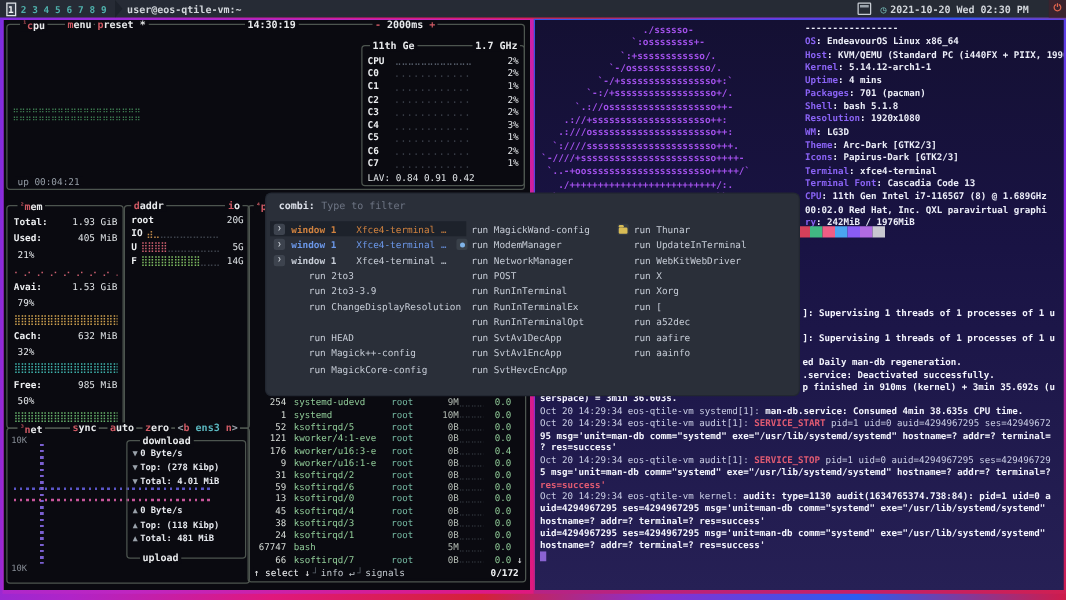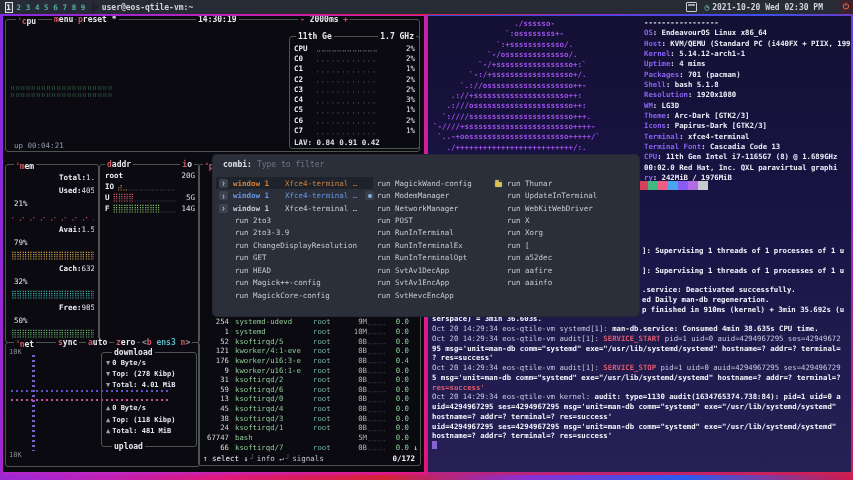--- a/index.html
+++ b/index.html
@@ -36,27 +36,27 @@
   .gline{position:absolute;left:4px;color:#3e7d52;font-size:7px;white-space:nowrap;}
   .g1{top:64px}.g2{top:71px}
   .cpu-stats{left:283px;top:16px;width:131px;height:113px;}
   .s-model{left:6px}.s-freq{right:3px;left:auto}
   .cpu-rows{position:absolute;left:4px;right:4px;top:6px;}
   .crow{display:flex;height:10.3px;align-items:center;}
   .cl{width:22px;font-weight:bold;color:#eceef0;}
   .cm{flex:1;font-size:7px;overflow:hidden;white-space:nowrap;}
   .cm0{color:#6e7887}.cm1{color:#474d58}
   .cp{width:20px;text-align:right;color:#e6e9ec;}
-  .lav{margin-top:2px;color:#dfe3e6;font-weight:bold;}
+  .lav{margin-top:2px;color:#dfe3e6;font-weight:normal;}
   .uptime{position:absolute;left:6px;top:121px;color:#969ea7;background:#0a0a10;padding:0 2px;}
   .mem-box{left:2px;top:148px;width:94px;height:179px;}
   .t-mem{left:8px}
   .mem-lines{position:absolute;left:5px;right:4px;top:6px;}
   .mline{height:13px;display:flex;align-items:center;white-space:nowrap;overflow:hidden;}
-  .ml-l{font-weight:bold;color:#eef0f2;margin-left:48px;}
+  .ml-l{font-weight:bold;color:#eef0f2;}
   .ml-v{margin-left:auto;color:#dfe3e6;}
   .ml-p{color:#e6e9ec;padding-left:3px;}
   .meter{font-size:8px;letter-spacing:-0.6px;}
   .mt-used{color:#cf6070}.mt-avai{color:#cfa24f}.mt-cach{color:#3fb5ae}.mt-free{color:#66b06a}
   .disks-box{left:96px;top:148px;width:101px;height:179px;}
   .t-disks{left:5px}.t-io{right:5px;left:auto}
   .dlines{position:absolute;left:5px;right:4px;top:5px;}
   .dline{height:11px;display:flex;align-items:center;white-space:nowrap;overflow:hidden;}
   .dl{font-weight:bold;color:#eef0f2;margin-right:3px;}
   .dv{margin-left:auto;color:#dfe3e6;}
@@ -101,21 +101,21 @@
   .corow{position:relative;height:12.45px;}
   .ccell{position:absolute;top:0;height:12.45px;display:flex;align-items:center;font-size:7.5px;color:#c6ccd6;white-space:nowrap;overflow:hidden;}
   .c1{left:3px;width:157px;}
   .c2{left:152px;width:126px;}
   .c3{left:279px;width:145px;}
   .c1.sel{background:#1d222b;}
   .wicon{width:9px;height:9px;background:#3d434e;border-radius:2px;margin-left:3px;display:flex;align-items:center;justify-content:center;color:#cdd3da;font-size:5px;flex:none;}
   .wlabel{margin-left:5px;font-weight:bold;width:52px;flex:none;}
   .wsub{overflow:hidden;}
   .s-sel{color:#d0823f}.s-act{color:#6b97e8}.s-nor{color:#c6ccd6}
-  .runlab{margin-left:19px;}
+  .runlab{margin-left:31px;}
   .c2 .txt{margin-left:12px}.c3 .txt{margin-left:15px}
   .micon{width:9px;height:9px;background:#394049;border-radius:2px;margin-left:0;display:flex;align-items:center;justify-content:center;flex:none;}
   .micon i{width:4px;height:4px;border-radius:50%;background:#7fb3e8;}
   .ticon{width:9px;height:9px;background:#343b46;border-radius:2px;margin-left:2px;position:relative;flex:none;}
   .ticon i{position:absolute;left:1px;right:1px;top:3px;bottom:1px;background:#d8bc55;border-radius:1px;}
   .ticon b{position:absolute;left:1px;top:1px;width:4px;height:2px;background:#d8bc55;border-radius:1px;}
   .c2 .micon + .txt{margin-left:3px;}
   .c3 .ticon + .txt{margin-left:4px;}
   
   .ascii{position:absolute;left:5px;top:3px;margin:0;font:bold 7.5px/10.3px "DejaVu Sans Mono",monospace;color:#a552ee;}
@@ -550,22 +550,22 @@
           <span class="pal" style="background: rgb(74, 165, 240);"></span>
           <span class="pal" style="background: rgb(138, 92, 245);"></span>
           <span class="pal" style="background: rgb(177, 107, 227);"></span>
           <span class="pal" style="background: rgb(200, 200, 208);"></span>
         </div>
       <div class="journal">
           <div class="jline j-ind"><span class="c-b">]: Supervising 1 threads of 1 processes of 1 u</span></div>
           <div class="jline"></div>
           <div class="jline j-ind"><span class="c-b">]: Supervising 1 threads of 1 processes of 1 u</span></div>
           <div class="jline"></div>
+          <div class="jline j-ind"><span class="c-b">ed Daily man-db regeneration.</span></div>
           <div class="jline j-ind"><span class="c-b">.service: Deactivated successfully.</span></div>
-          <div class="jline j-ind"><span class="c-b">ed Daily man-db regeneration.</span></div>
           <div class="jline j-ind"><span class="c-b">p finished in 910ms (kernel) + 3min 35.692s (u</span></div>
           <div class="jline"><span class="c-b">serspace) = 3min 36.603s.</span></div>
           <div class="jline"><span class="c-n">Oct 20 14:29:34 eos-qtile-vm systemd[1]: </span><span class="c-b">man-db.service: Consumed 4min 38.635s CPU time.</span></div>
           <div class="jline"><span class="c-n">Oct 20 14:29:34 eos-qtile-vm audit[1]: </span><span class="c-r">SERVICE_START</span><span class="c-n"> pid=1 uid=0 auid=4294967295 ses=42949672</span></div>
           <div class="jline"><span class="c-b">95 msg='unit=man-db comm="systemd" exe="/usr/lib/systemd/systemd" hostname=? addr=? terminal=</span></div>
           <div class="jline"><span class="c-b">? res=success'</span></div>
           <div class="jline"><span class="c-n">Oct 20 14:29:34 eos-qtile-vm audit[1]: </span><span class="c-r">SERVICE_STOP</span><span class="c-n"> pid=1 uid=0 auid=4294967295 ses=429496729</span></div>
           <div class="jline"><span class="c-b">5 msg='unit=man-db comm="systemd" exe="/usr/lib/systemd/systemd" hostname=? addr=? terminal=?</span></div>
           <div class="jline"><span class="c-r"> res=success'</span></div>
           <div class="jline"><span class="c-n">Oct 20 14:29:34 eos-qtile-vm kernel: </span><span class="c-b">audit: type=1130 audit(1634765374.738:84): pid=1 uid=0 a</span></div>
@@ -656,23 +656,20 @@
             <span class="runlab">run ChangeDisplayResolution</span>
           </div>
           <div class="ccell c2">
             <span class="txt">run RunInTerminalEx</span>
           </div>
           <div class="ccell c3">
             <span class="txt">run [</span>
           </div>
         </div>
         <div class="corow">
-          <div class="ccell c1">
-            <span class="runlab">run GET</span>
-          </div>
           <div class="ccell c2">
             <span class="txt">run RunInTerminalOpt</span>
           </div>
           <div class="ccell c3">
             <span class="txt">run a52dec</span>
           </div>
         </div>
         <div class="corow">
           <div class="ccell c1">
             <span class="runlab">run HEAD</span>

